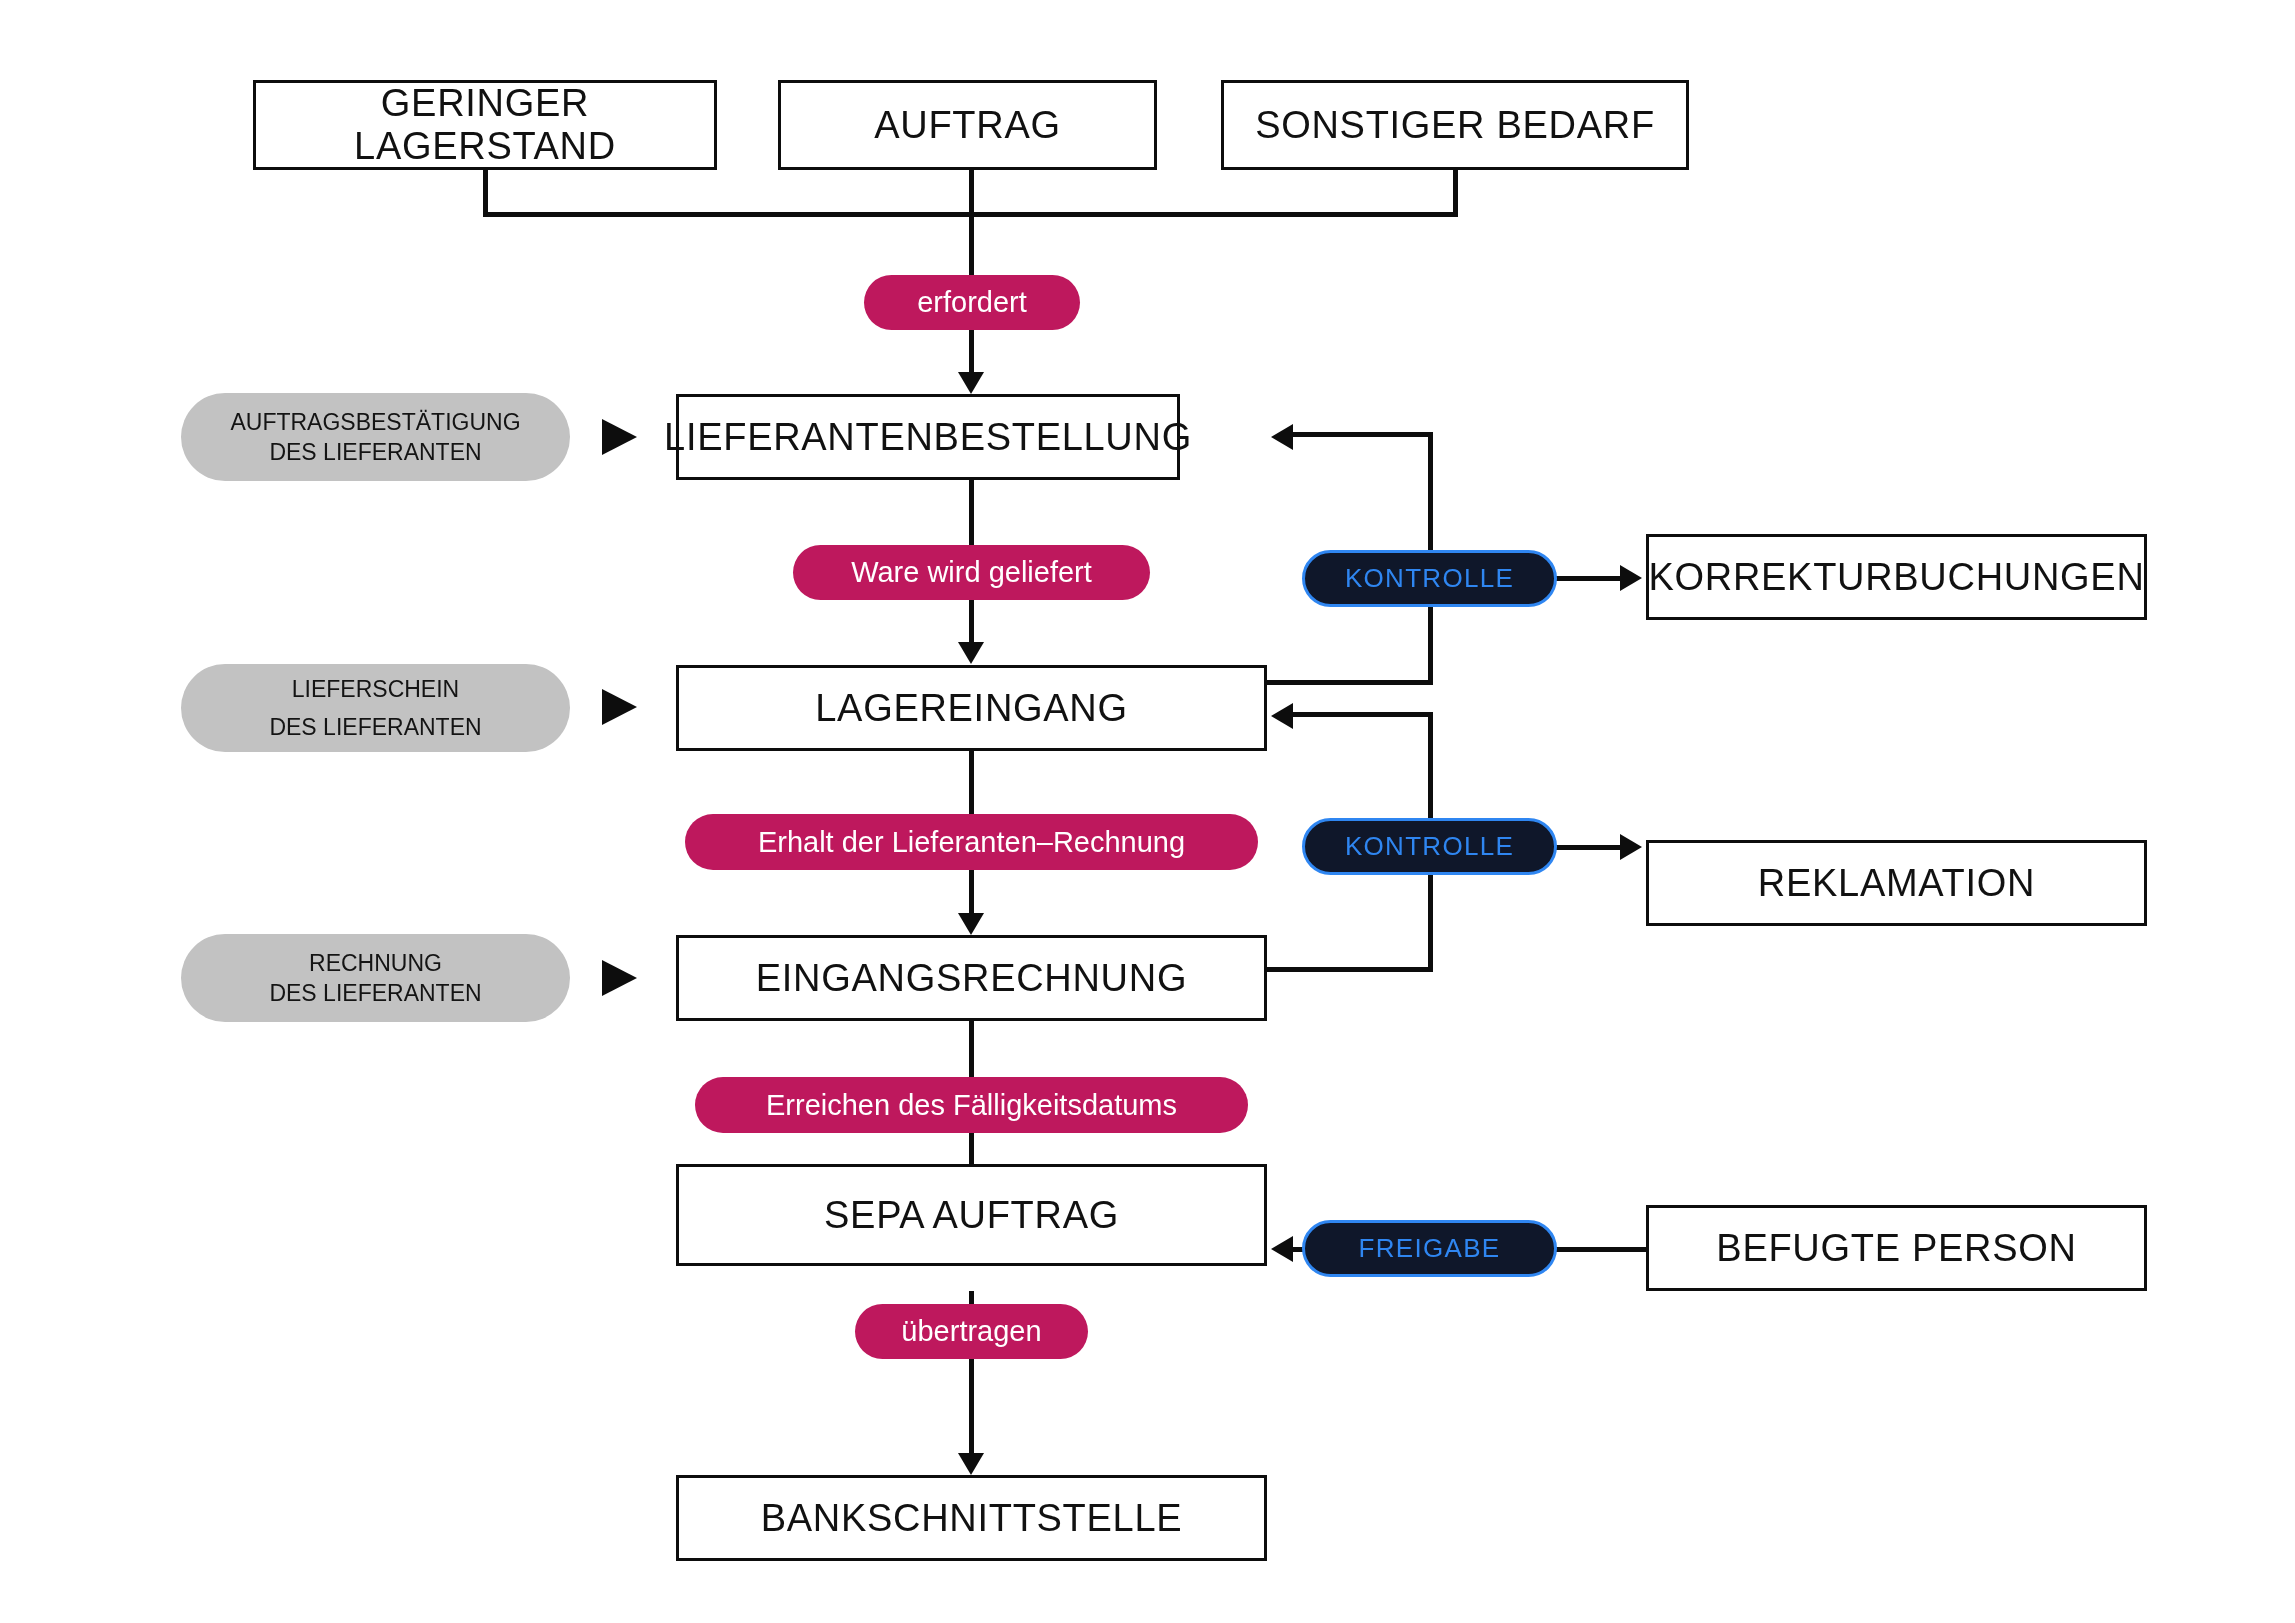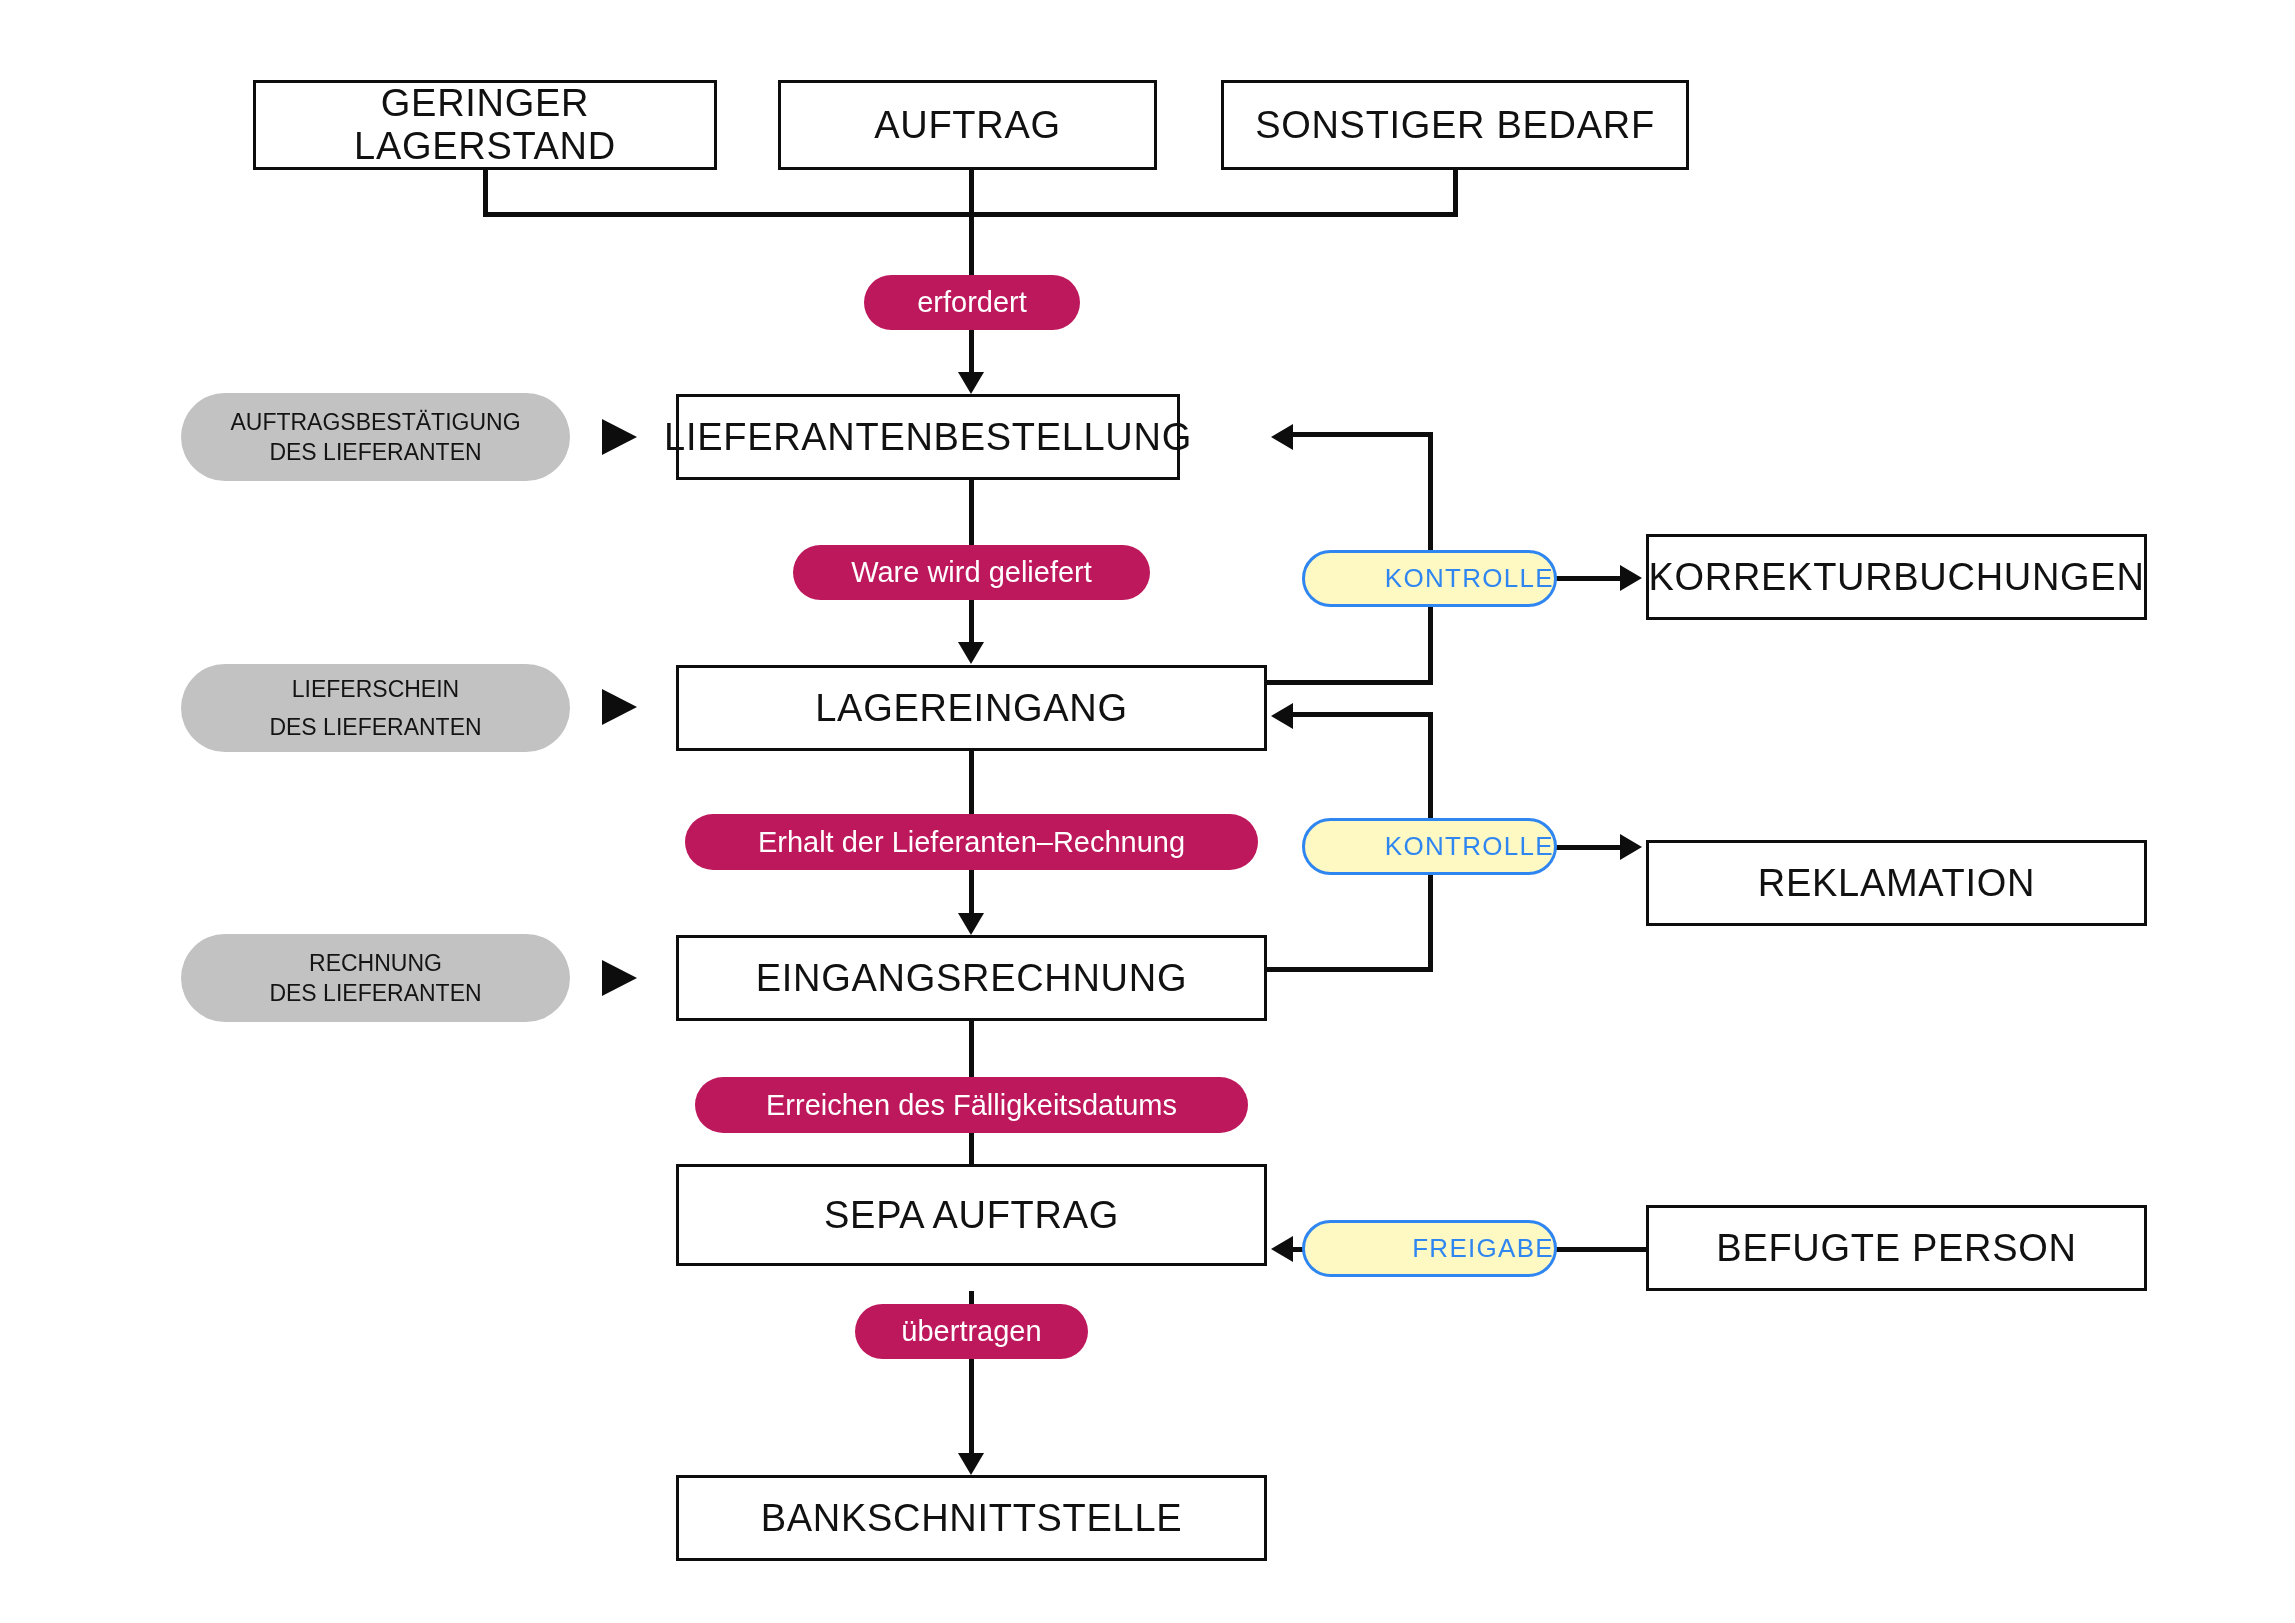--- a/index.html
+++ b/index.html
@@ -95,27 +95,27 @@
     text-align: center;
     font-size: 23px;
     line-height: 30px;
     font-weight: 500;
     z-index: 3;
   }
   
   .pill-outline {
     position: absolute;
     box-sizing: border-box;
-    background: #fef9c3;
+    background: #0f172a;
     border: 3.9px solid #2F86F1;
     color: #2F86F1;
     border-radius: 29px;
     display: flex;
     align-items: center;
-    justify-content: flex-end;
+    justify-content: center;
     text-align: center;
     font-size: 26px;
     letter-spacing: 1.3px;
     font-weight: 500;
     z-index: 3;
   }
   .line, .arr, .tri-right { z-index: 1; }
 </style>
 </head>
 <body>

